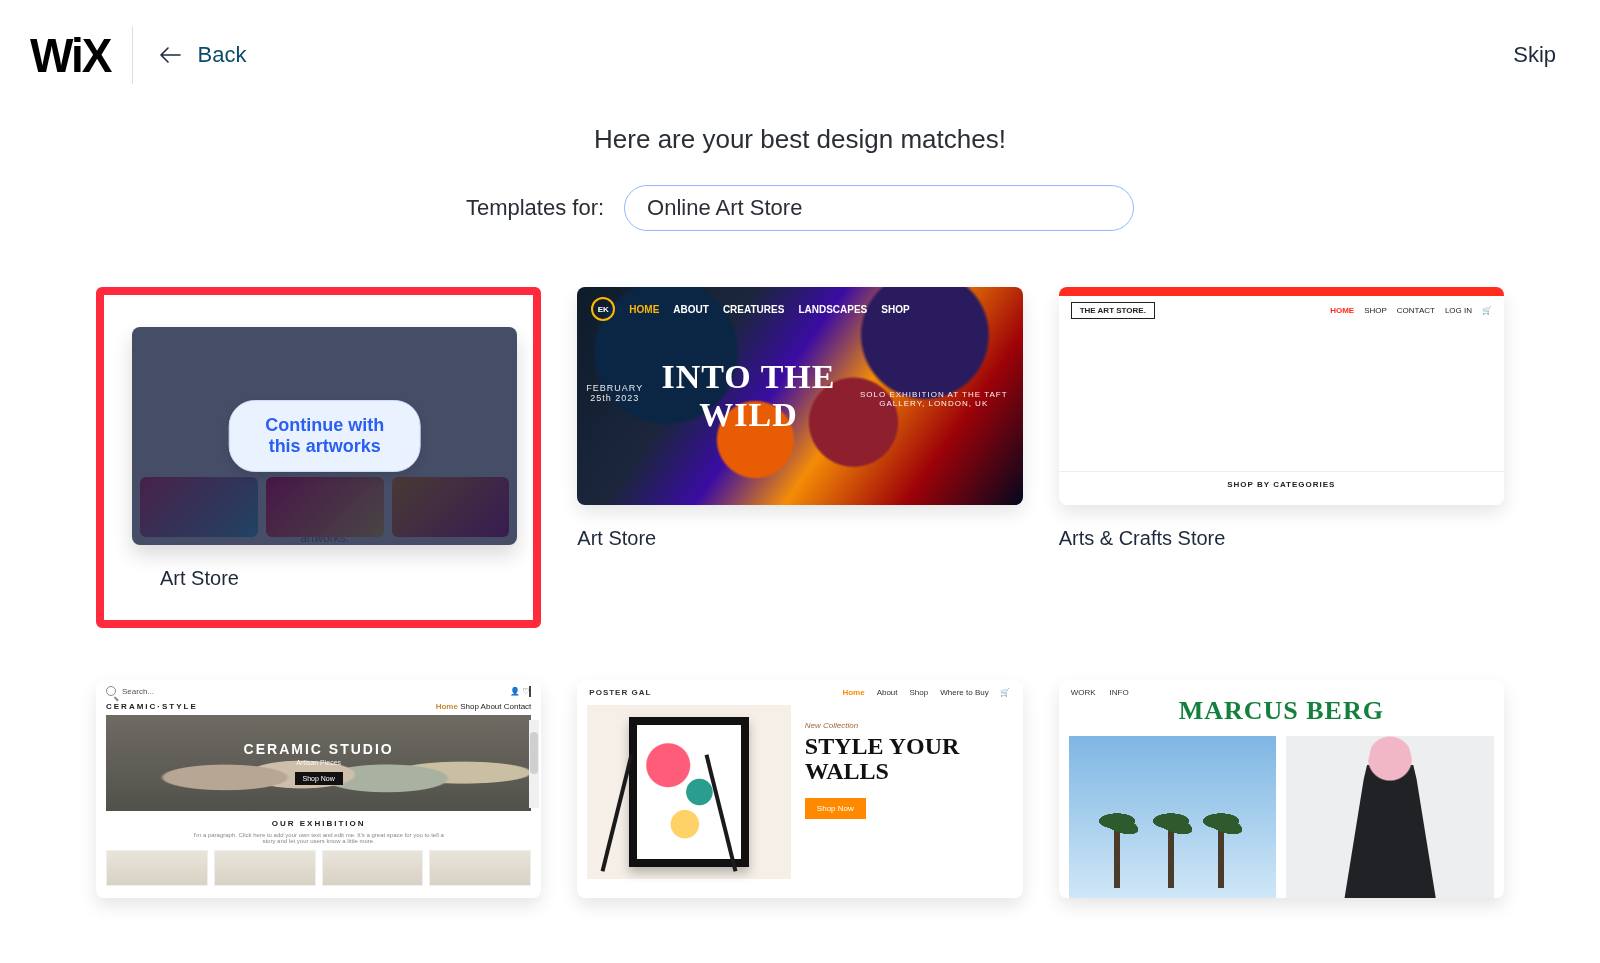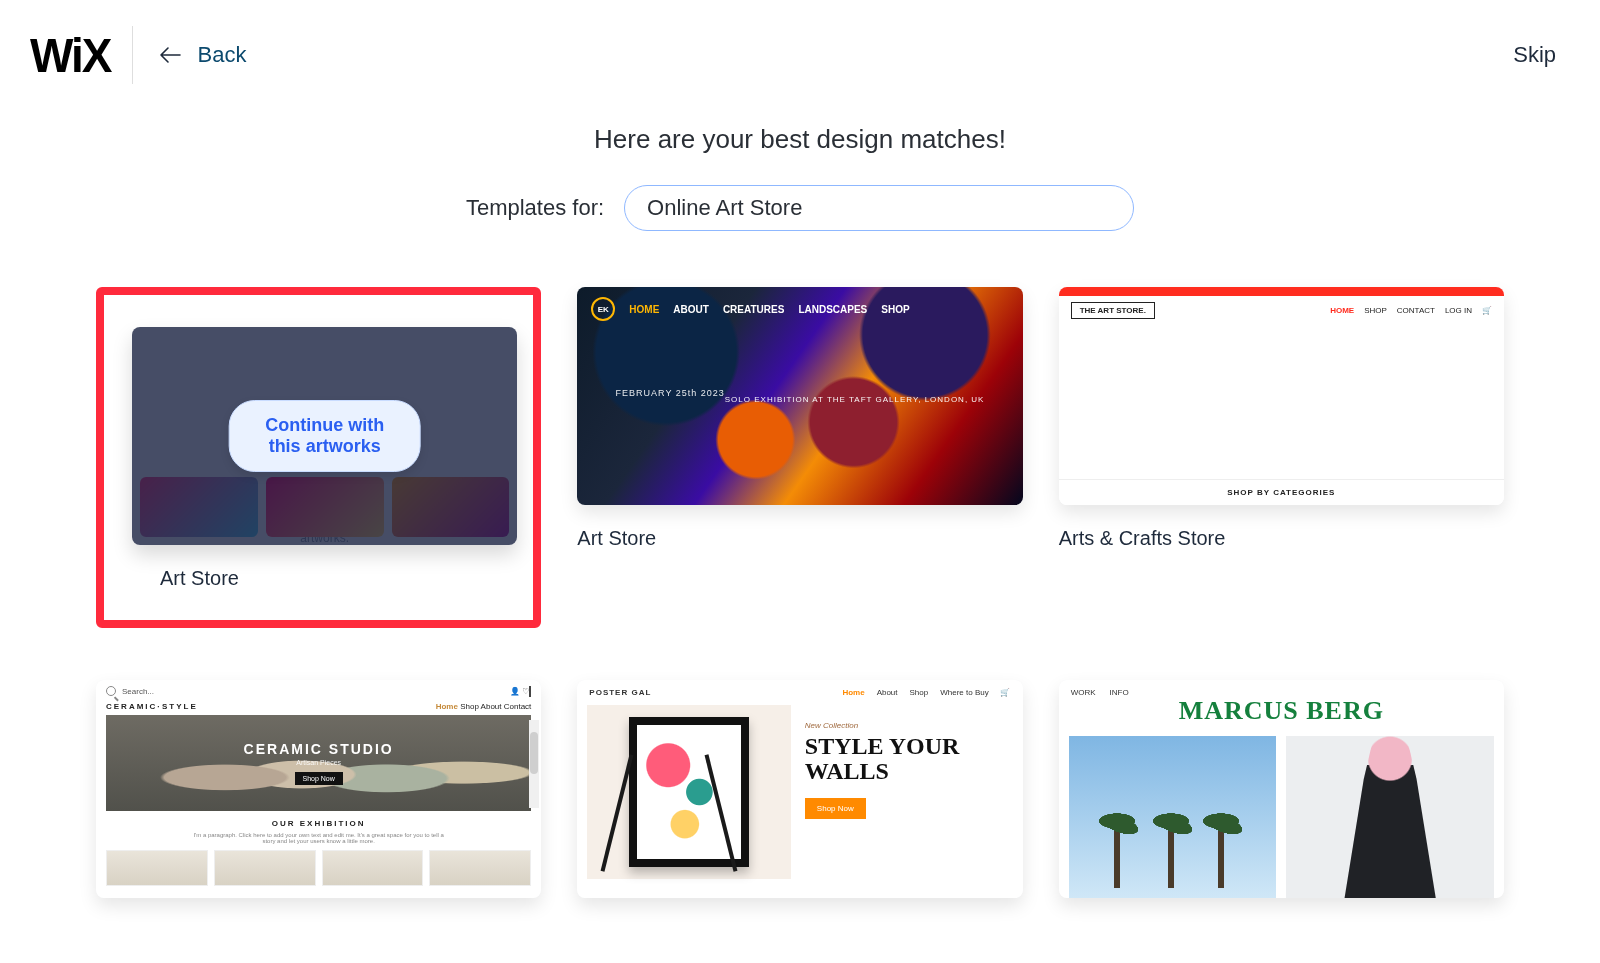--- a/index.html
+++ b/index.html
@@ -93,21 +93,21 @@
   .palette i{display:block;border-radius:50%}
   .palette i:nth-child(1){background:#ff4d4d}
   .palette i:nth-child(2){background:#ffa94d}
   .palette i:nth-child(3){background:#ffe066}
   .palette i:nth-child(4){background:#69db7c}
   .palette i:nth-child(5){background:#4dabf7}
   .panelwhite{position:absolute;left:30px;top:40px;width:180px;background:#fff;border:1px solid #eee;padding:10px 12px;box-shadow:0 4px 10px rgba(0,0,0,.06)}
   .panelwhite h4{margin:0 0 6px 0;font-size:12px;font-weight:800;color:#111;line-height:1.2}
   .panelwhite p{margin:0 0 8px 0;font-size:7px;color:#666}
   .btnoutline{display:inline-block;border:1px solid #111;font-size:7px;padding:4px 8px}
-  .tpl3 .footer{position:absolute;bottom:0;left:0;right:0;height:26px;background:#fff;border-top:1px solid #eee;display:flex;align-items:center;justify-content:center;font-size:8px;letter-spacing:1px;color:#222;font-weight:700}
+  .tpl3 .footer{position:absolute;bottom:8px;left:0;right:0;height:26px;background:#fff;border-top:1px solid #eee;display:flex;align-items:center;justify-content:center;font-size:8px;letter-spacing:1px;color:#222;font-weight:700}
 
   
   .tpl4{position:absolute;inset:0;background:#fff}
   .tpl4 .top{display:flex;align-items:center;justify-content:space-between;padding:6px 10px;font-size:8px;color:#555}
   .searchbox{display:flex;align-items:center;gap:6px}
   .mag{width:10px;height:10px;border:1.5px solid #888;border-radius:50%;position:relative}
   .mag::after{content:"";position:absolute;right:-4px;bottom:-4px;width:5px;height:1.5px;background:#888;transform:rotate(45deg)}
   .cart{width:10px;height:10px;border:1.5px solid #444}
   .tpl4 .brandline{display:flex;align-items:center;justify-content:space-between;padding:0 10px 4px 10px;font-size:8px;color:#222}
   .tpl4 .brandline .b{letter-spacing:2px;font-weight:700}
@@ -231,20 +231,21 @@
           <div class="nav">
             <span class="ek">EK</span>
             <span class="home">HOME</span>
             <span>ABOUT</span>
             <span>CREATURES</span>
             <span>LANDSCAPES</span>
             <span>SHOP</span>
           </div>
           <div class="center">
             <div class="date">FEBRUARY 25th 2023</div>
+            <div class="big">INTO THE WILD</div>
             <div class="sub">SOLO EXHIBITION AT THE TAFT GALLERY, LONDON, UK</div>
           </div>
         </div>
       </div>
       <div class="caption">Art Store</div>
     </div>
 
     <div class="card">
       <div class="thumb">
         <div class="tpl3">

